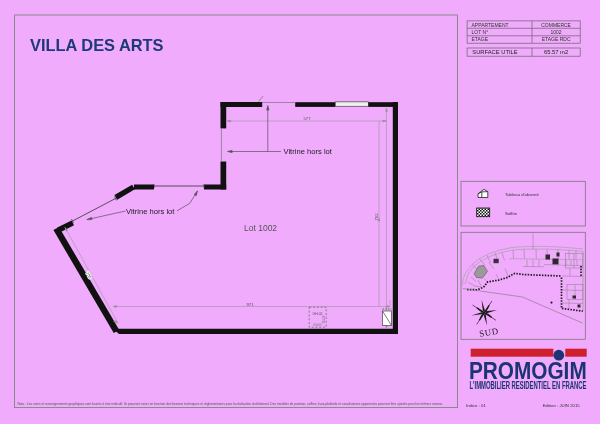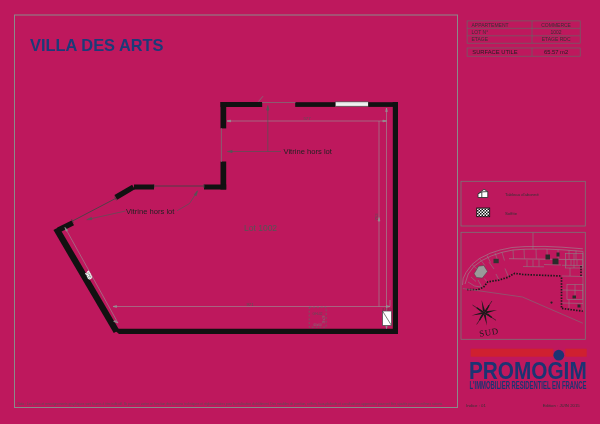--- a/index.html
+++ b/index.html
@@ -1,16 +1,16 @@
 <!DOCTYPE html>
 <html><head>
 <meta charset="utf-8">
 <style>
 html,body{margin:0;padding:0;background:#fff;}
-#page{position:relative;width:600px;height:424px;background:#be185d;font-family:"Liberation Sans",sans-serif;overflow:hidden;}
+#page{position:relative;width:600px;height:424px;background:#f0abfc;font-family:"Liberation Sans",sans-serif;overflow:hidden;}
 svg{position:absolute;left:0;top:0;}
 </style>
 </head>
 <body>
 <div id="page">
 <svg width="600" height="424" viewBox="0 0 600 424">
 <defs>
 <pattern id="chk" width="3" height="3" patternUnits="userSpaceOnUse">
 <rect width="3" height="3" fill="#fff"></rect>
 <rect width="1.5" height="1.5" fill="#111"></rect>

